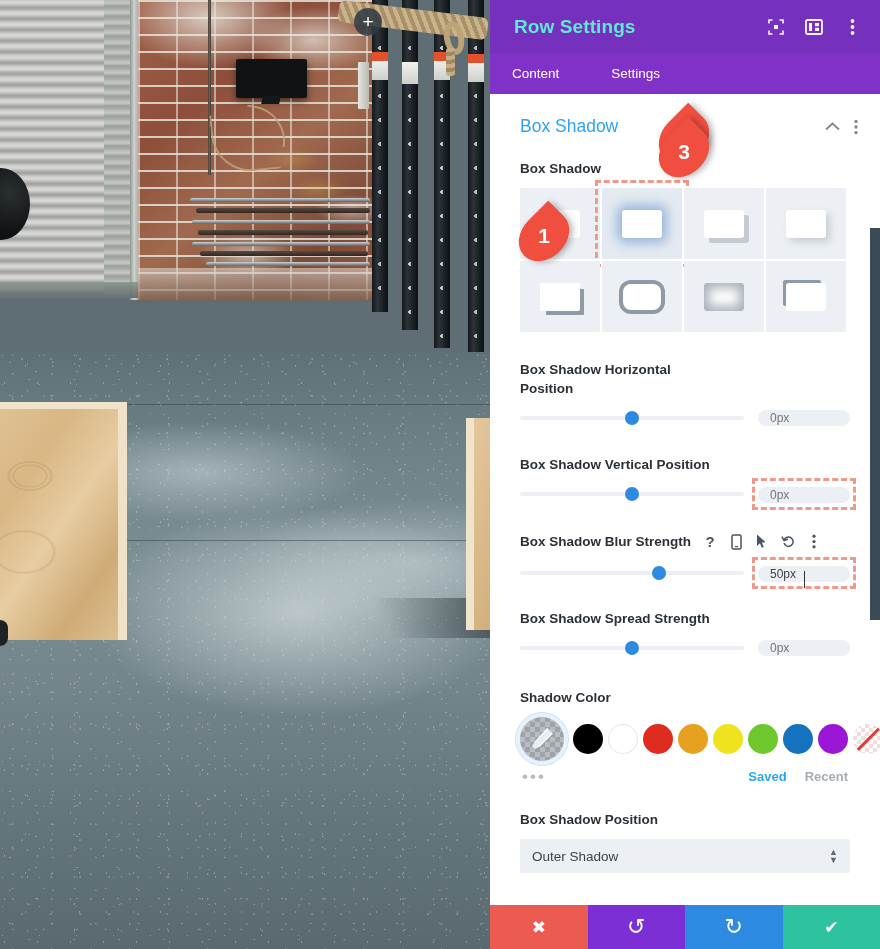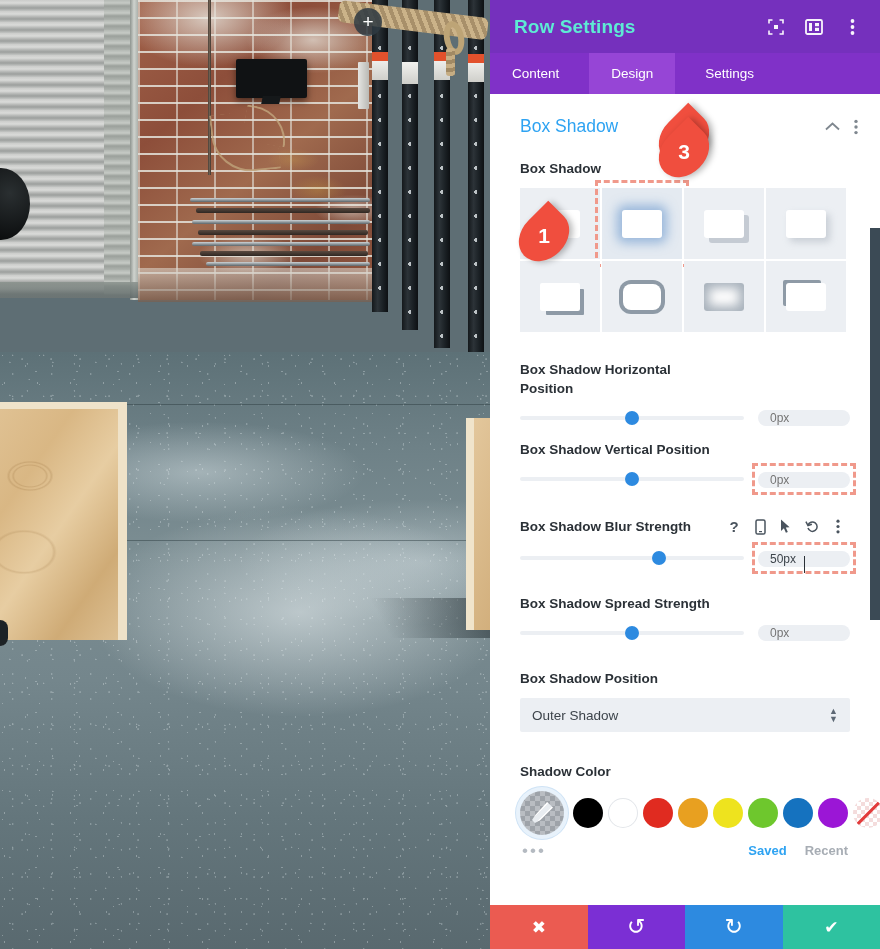--- a/index.html
+++ b/index.html
@@ -247,21 +247,21 @@
     padding: 22px 22px 0 30px;
   }
   .sect-title { color: #2ea3f2; font-size: 17.5px; flex: 1; }
   .sect-ico { color: #8a9097; cursor: pointer; margin-left: 14px; display:flex; align-items:center;}
 
   .field { padding: 0 30px; margin-top: 22px; }
   .field-label {
     font-size: 13.5px; color: #2b3137; font-weight: 700; line-height: 19px;
     margin-bottom: 10px;
   }
-  .label-row { display:flex; align-items:center;gap:24px; }
+  .label-row { display:flex; align-items:center; }
   .label-row .field-label { margin-bottom: 0; }
   .label-icons { display:flex; align-items:center; gap: 12px; margin-left: 12px; color:#5d6874; }
   .label-icons .li { cursor:pointer; display:flex; align-items:center; width:14px; height:16px; justify-content:center;}
 
   
   .preset-grid {
     display: grid; grid-template-columns: repeat(4, 80px);
     gap: 2px 2px; margin-top: 4px;
   }
   .preset {
@@ -485,21 +485,20 @@
           <circle cx="2.5" cy="3" r="1.9"></circle>
             <circle cx="2.5" cy="9" r="1.9"></circle>
             <circle cx="2.5" cy="15" r="1.9"></circle>
         </svg>
       </div>
     </div>
   </div>
 
   <div class="p-tabs">
     <div class="p-tab">Content</div>
-    <div class="p-tab active">Design</div>
     <div class="p-tab">Settings</div>
   </div>
 
   <div class="p-body">
 
     <div class="sect-head">
       <div class="sect-title">Box Shadow</div>
       <div class="sect-ico">
         <svg width="15" height="9" viewBox="0 0 15 9" fill="none" stroke="#7f878f" stroke-width="1.8">
           <path d="M1 7.5L7.5 1.5L14 7.5"></path>
@@ -549,21 +548,21 @@
       <div class="field-label" style="max-width:205px;">Box Shadow Horizontal Position</div>
       <div class="slider-row">
         <div class="slider">
           <div class="track"></div>
           <div class="thumb" style="left:50%;"></div>
         </div>
         <input class="num" type="text" readonly="" placeholder="0px" style="">
       </div>
     </div>
 
-    <div class="field" style="margin-top:12px;">
+    <div class="field" style="margin-top:27px;">
       <div class="field-label">Box Shadow Vertical Position</div>
       <div class="slider-row">
         <div class="slider">
           <div class="track"></div>
           <div class="thumb" style="left:50%;"></div>
         </div>
         <div class="numwrap">
           <input class="num" type="text" readonly="" placeholder="0px" style="">
           <div class="dashed-sel"></div>
         </div>
@@ -628,28 +627,20 @@
       <div class="field-label">Box Shadow Spread Strength</div>
       <div class="slider-row">
         <div class="slider">
           <div class="track"></div>
           <div class="thumb" style="left:50%;"></div>
         </div>
         <input class="num" type="text" readonly="" placeholder="0px" style="">
       </div>
     </div>
 
-    <div class="field" style="margin-top:26px;">
-      <div class="field-label">Box Shadow Position</div>
-      <div class="select">
-        <span class="val">Outer Shadow</span>
-        <span class="arrows">▲<br>▼</span>
-      </div>
-    </div>
-
     <div class="field" style="margin-top:30px;">
       <div class="field-label">Shadow Color</div>
       <div class="swatches">
         <div class="sw-picker">
           <div class="dropper"></div>
         </div>
         <div class="sw" style="background:#000000;"></div>
         <div class="sw sw-white"></div>
         <div class="sw" style="background:#e02b20;"></div>
         <div class="sw" style="background:#e8a020;"></div>
@@ -659,20 +650,28 @@
         <div class="sw" style="background:#9b16d6;"></div>
         <div class="sw sw-none"></div>
       </div>
       <div class="color-foot">
         <div class="dots">•••</div>
         <div class="tab-saved">Saved</div>
         <div class="tab-recent">Recent</div>
       </div>
     </div>
 
+    <div class="field" style="margin-top:26px;">
+      <div class="field-label">Box Shadow Position</div>
+      <div class="select">
+        <span class="val">Outer Shadow</span>
+        <span class="arrows">▲<br>▼</span>
+      </div>
+    </div>
+
   </div>
 
   <div class="callout" style="left:26px;top:214px;">
     <div class="bub"></div>
     <div class="cnum">1</div>
   </div>
 
   <div id="panel-scroll"></div>
 
   <div class="p-footer">

